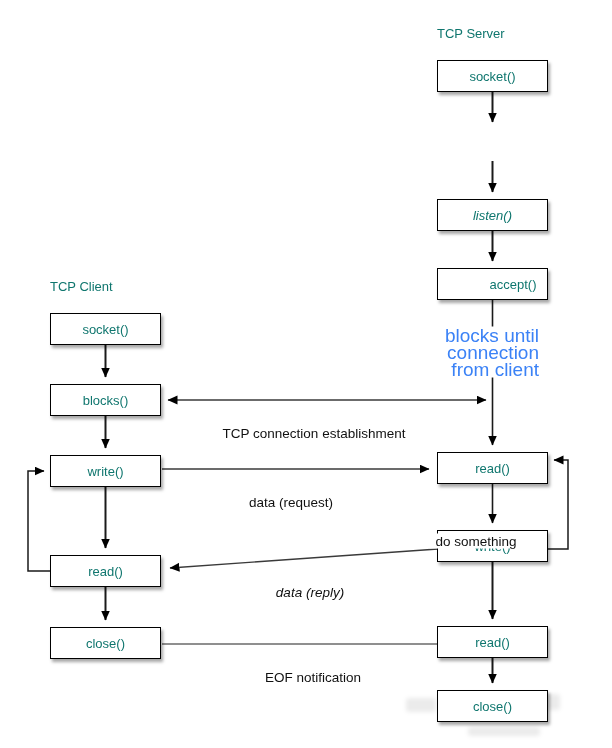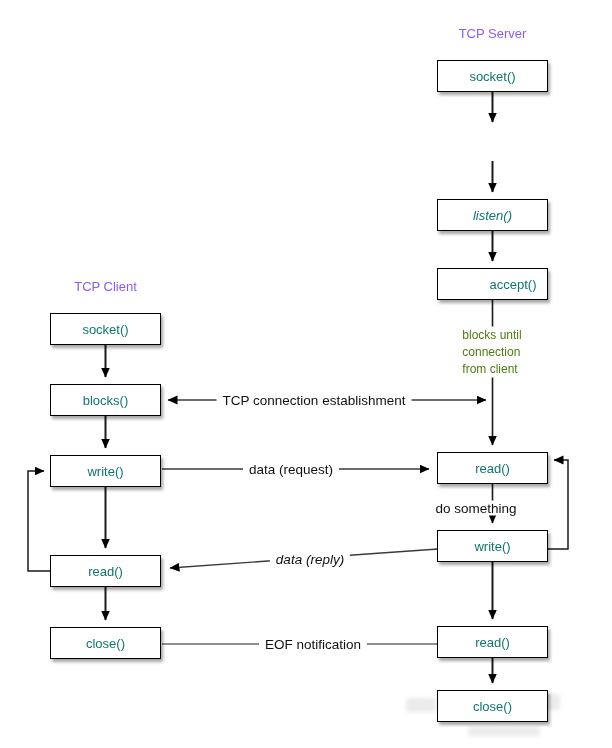--- a/index.html
+++ b/index.html
@@ -31,44 +31,44 @@
     justify-content: center;
     font-size: 13px;
     color: #0f766e;
     z-index: 2;
   }
   .col-client { left: 50px; }
   .col-server { left: 437px; }
   .col-title {
     position: absolute;
     width: 111px;
-    text-align: center;
     font-size: 13px;
-    color: #8b5cf6;
+    color: #0f766e;
     z-index: 2;
   }
   .lbl {
     position: absolute;
     transform: translate(-50%, -50%);
     background: #ffffff;
     padding: 0 6px;
     font-size: 13.5px;
     color: #111111;
     white-space: nowrap;
     z-index: 3;
+    margin-top: 33px;
   }
   .lbl-multi {
     position: absolute;
     transform: translate(-50%, -50%);
     background: #ffffff;
     padding: 0 4px;
-    font-size: 12px;
+    font-size: 19px;
     line-height: 17px;
-    color: #4d7c0f;
-    text-align: left;
+    color: #3b82f6;
+    text-align: right;
     z-index: 3;
   }
   .lbl-multi span { display: block; }
   .smudge {
     position: absolute;
     background: rgba(0,0,0,0.08);
     filter: blur(2px);
     border-radius: 3px;
     z-index: 0;
   }

